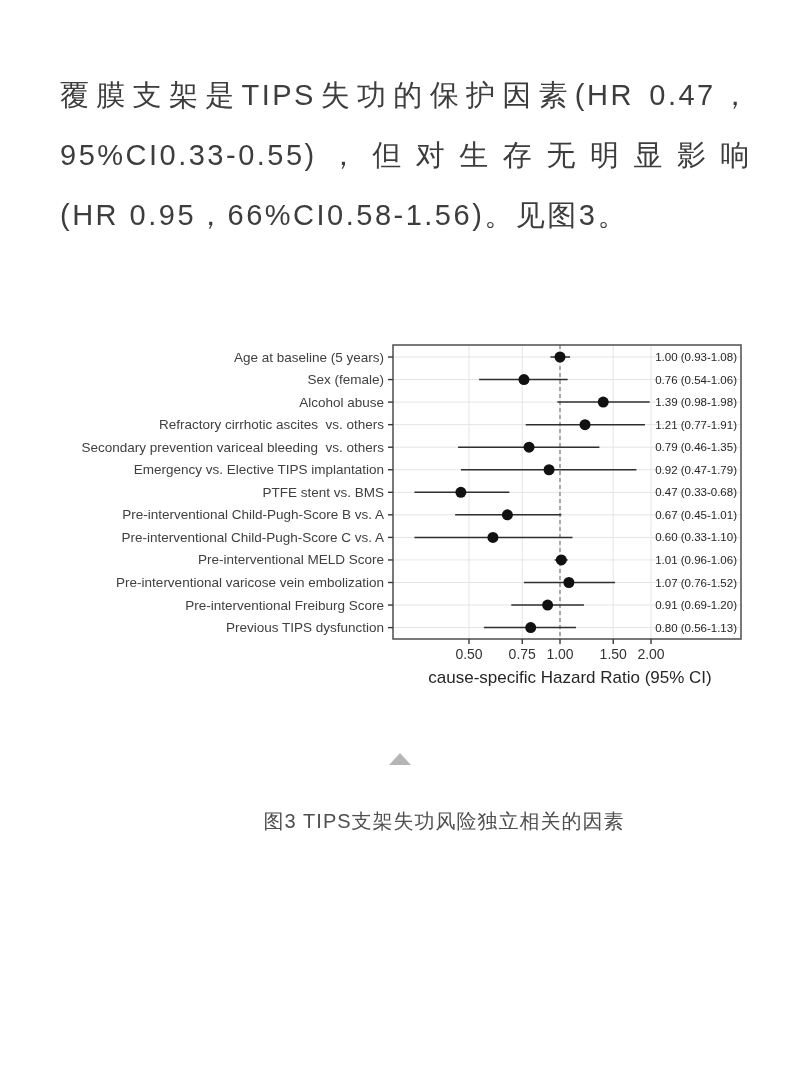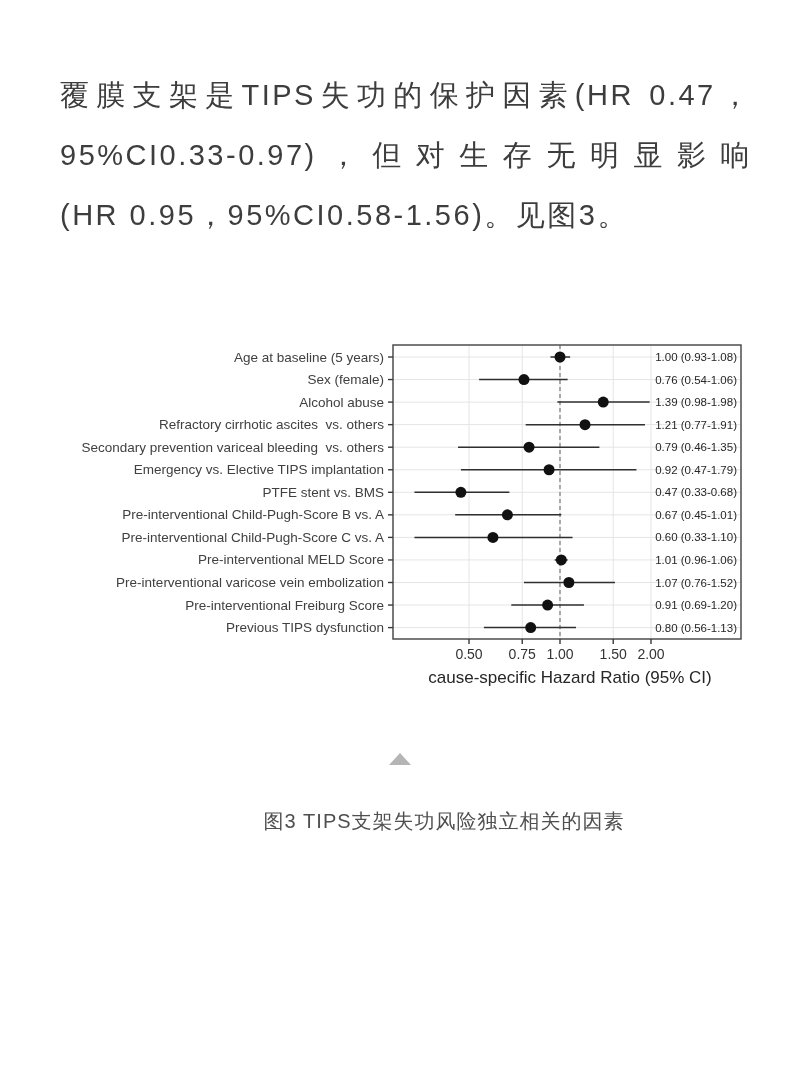--- a/index.html
+++ b/index.html
@@ -81,22 +81,22 @@
     padding-left: 44px;
   }
 </style>
 </head>
 <body>
 
 <div class="page">
 
   <div class="intro">
       <div class="para-line">覆膜支架是TIPS失功的保护因素(HR 0.47，</div>
-      <div class="para-line">95%CI0.33-0.97)，但对生存无明显影响</div>
-      <div class="para-line is-last">(HR 0.95，95%CI0.58-1.56)。见图3。</div>
+      <div class="para-line">95%CI0.33-0.55)，但对生存无明显影响</div>
+      <div class="para-line is-last">(HR 0.95，66%CI0.58-1.56)。见图3。</div>
     </div>
 
   <svg class="figure-svg" viewBox="0 0 800 400" xmlns="http://www.w3.org/2000/svg">
     <g id="plot-layers">
         <line x1="393" y1="50" x2="741" y2="50" stroke="#e5e5e5" stroke-width="1"></line>
         <line x1="393" y1="72.55" x2="741" y2="72.55" stroke="#e5e5e5" stroke-width="1"></line>
         <line x1="393" y1="95.1" x2="741" y2="95.1" stroke="#e5e5e5" stroke-width="1"></line>
         <line x1="393" y1="117.65" x2="741" y2="117.65" stroke="#e5e5e5" stroke-width="1"></line>
         <line x1="393" y1="140.2" x2="741" y2="140.2" stroke="#e5e5e5" stroke-width="1"></line>
         <line x1="393" y1="162.75" x2="741" y2="162.75" stroke="#e5e5e5" stroke-width="1"></line>

